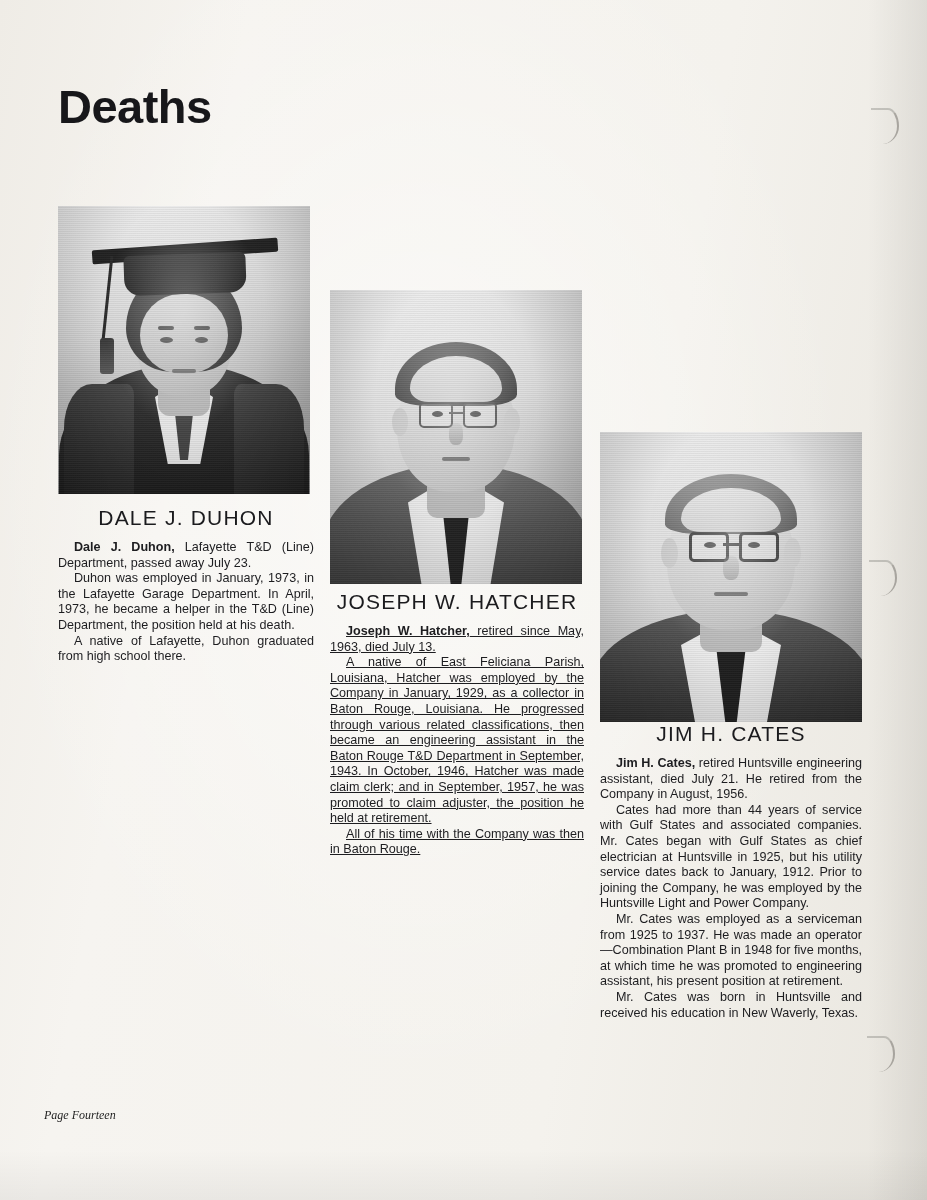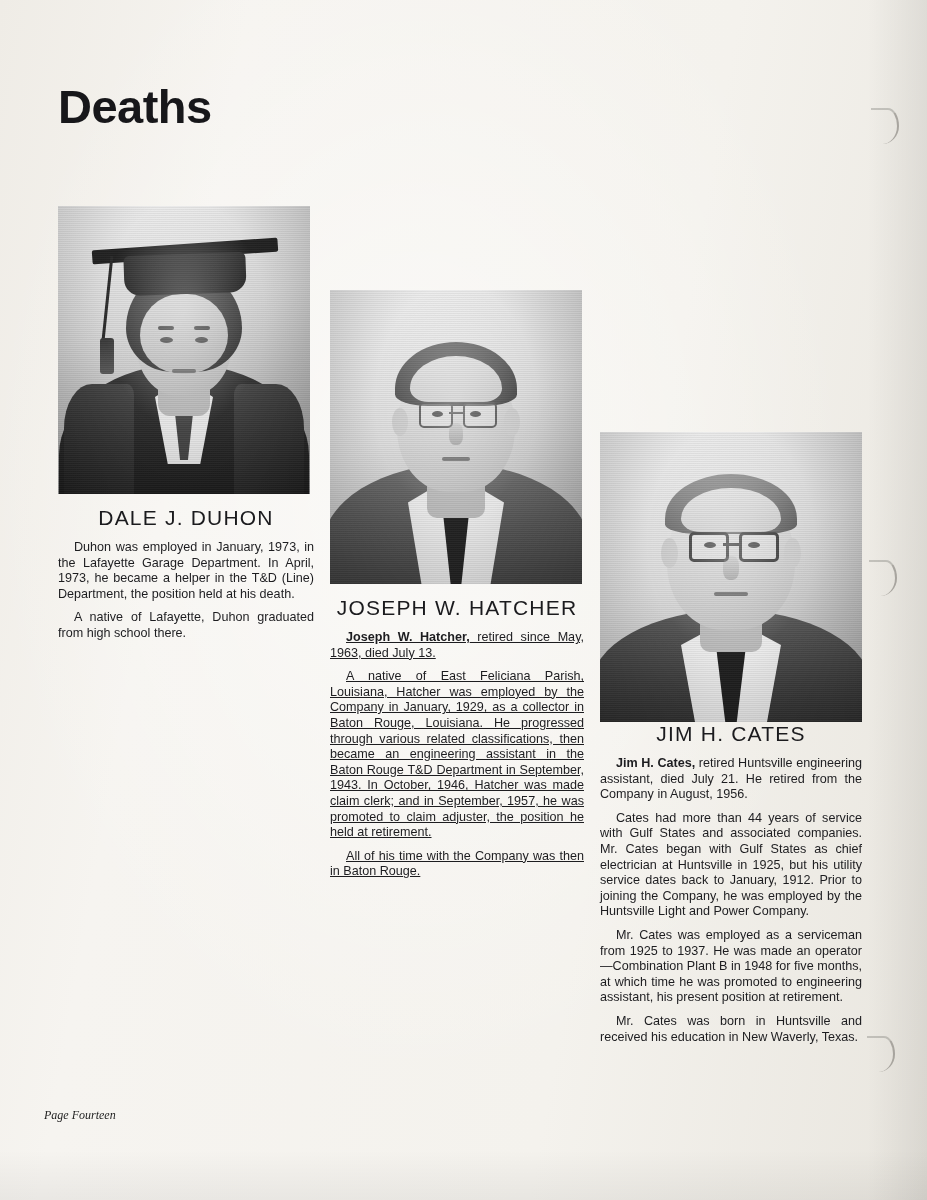--- a/index.html
+++ b/index.html
@@ -79,21 +79,21 @@
     font-size: 12.6px;
     line-height: 15.6px;
     color: #1d1d20;
     text-align: justify;
     font-family: "Liberation Sans", sans-serif;
   }
   .body-text p {
     margin: 0;
     text-indent: 16px;
   }
-  .body-text p + p { margin-top: 8px; }
+  .body-text p + p { margin-top: 0px; }
   .lead {
     font-weight: bold;
   }
   .page-num {
     position: absolute;
     left: 44px;
     top: 1108px;
     font-family: "Liberation Serif", serif;
     font-style: italic;
     font-size: 12px;
@@ -208,20 +208,21 @@
       <div class="mortar" style="left:34px; top:38px; width:186px; height:14px; transform:rotate(-4deg); background:#232220; border-radius:2px;"></div>
       <div class="mortar" style="left:66px; top:48px; width:122px; height:40px; transform:rotate(-2deg); background:linear-gradient(180deg,#34322f,#1d1c1a); border-radius:6px 6px 16px 16px;"></div>
 
       <div style="position:absolute; left:48px; top:50px; width:3px; height:84px; background:#2b2a27; transform:rotate(6deg);"></div>
       <div style="position:absolute; left:42px; top:132px; width:14px; height:36px; background:linear-gradient(180deg,#3a3835,#5c5a55); border-radius:3px;"></div>
       <div class="p-vig"></div>
       <div class="grain"></div>
     </div>
     <div class="name" style="margin-top:12px;">DALE J. DUHON</div>
     <div class="body-text" style="margin-top:10px;">
+      <p><span class="lead">Dale J. Duhon,</span><span> Lafayette T&amp;D (Line) Department, passed away July 23.</span></p>
       <p>Duhon was employed in January, 1973, in the Lafayette Garage Department. In April, 1973, he became a helper in the T&amp;D (Line) Department, the position held at his death.</p>
       <p>A native of Lafayette, Duhon graduated from high school there.</p>
     </div>
   </div>
 
   <div class="col" style="left:330px; top:290px; width:254px;">
     <div class="photo" style="width:252px; height:294px;">
       <div class="p-bg" style="background:linear-gradient(160deg,#f3f1ed 0%,#dcdad5 45%,#a7a59f 100%);"></div>
 
       <div class="shoulders" style="width:268px; height:120px; bottom:0; background:linear-gradient(180deg,#6e6b64 0%,#45433e 100%);"></div>
@@ -244,21 +245,21 @@
         <div class="lens" style="left:44px; top:0;"></div>
       </div>
       <div style="position:absolute; left:50%; margin-left:-24px; top:121px; width:11px; height:6px; background:#3e3c38; border-radius:50%;"></div>
       <div style="position:absolute; left:50%; margin-left:14px; top:121px; width:11px; height:6px; background:#3e3c38; border-radius:50%;"></div>
 
       <div style="position:absolute; left:50%; transform:translateX(-50%); top:133px; width:14px; height:22px; background:linear-gradient(180deg,rgba(150,143,133,0.2),rgba(120,113,103,0.55)); border-radius:40%;"></div>
       <div style="position:absolute; left:50%; margin-left:-14px; top:167px; width:28px; height:4px; background:#6d655b; border-radius:3px;"></div>
       <div class="p-vig"></div>
       <div class="grain"></div>
     </div>
-    <div class="name" style="margin-top:12px;text-align:center;">JOSEPH W. HATCHER</div>
+    <div class="name" style="margin-top:6px;text-align:center;">JOSEPH W. HATCHER</div>
     <div class="body-text" style="margin-top:10px;text-decoration:underline;">
       <p><span class="lead">Joseph W. Hatcher,</span><span> retired since May, 1963, died July 13.</span></p>
       <p>A native of East Feliciana Parish, Louisiana, Hatcher was employed by the Company in January, 1929, as a collector in Baton Rouge, Louisiana. He progressed through various related classifications, then became an engineering assistant in the Baton Rouge T&amp;D Department in September, 1943. In October, 1946, Hatcher was made claim clerk; and in September, 1957, he was promoted to claim adjuster, the position he held at retirement.</p>
       <p>All of his time with the Company was then in Baton Rouge.</p>
     </div>
   </div>
 
   <div class="col" style="left:600px; top:432px; width:262px;">
     <div class="photo" style="width:262px; height:290px;">
       <div class="p-bg" style="background:linear-gradient(155deg,#f2f0ec 0%,#dbd9d4 45%,#aaa8a2 100%);"></div>

